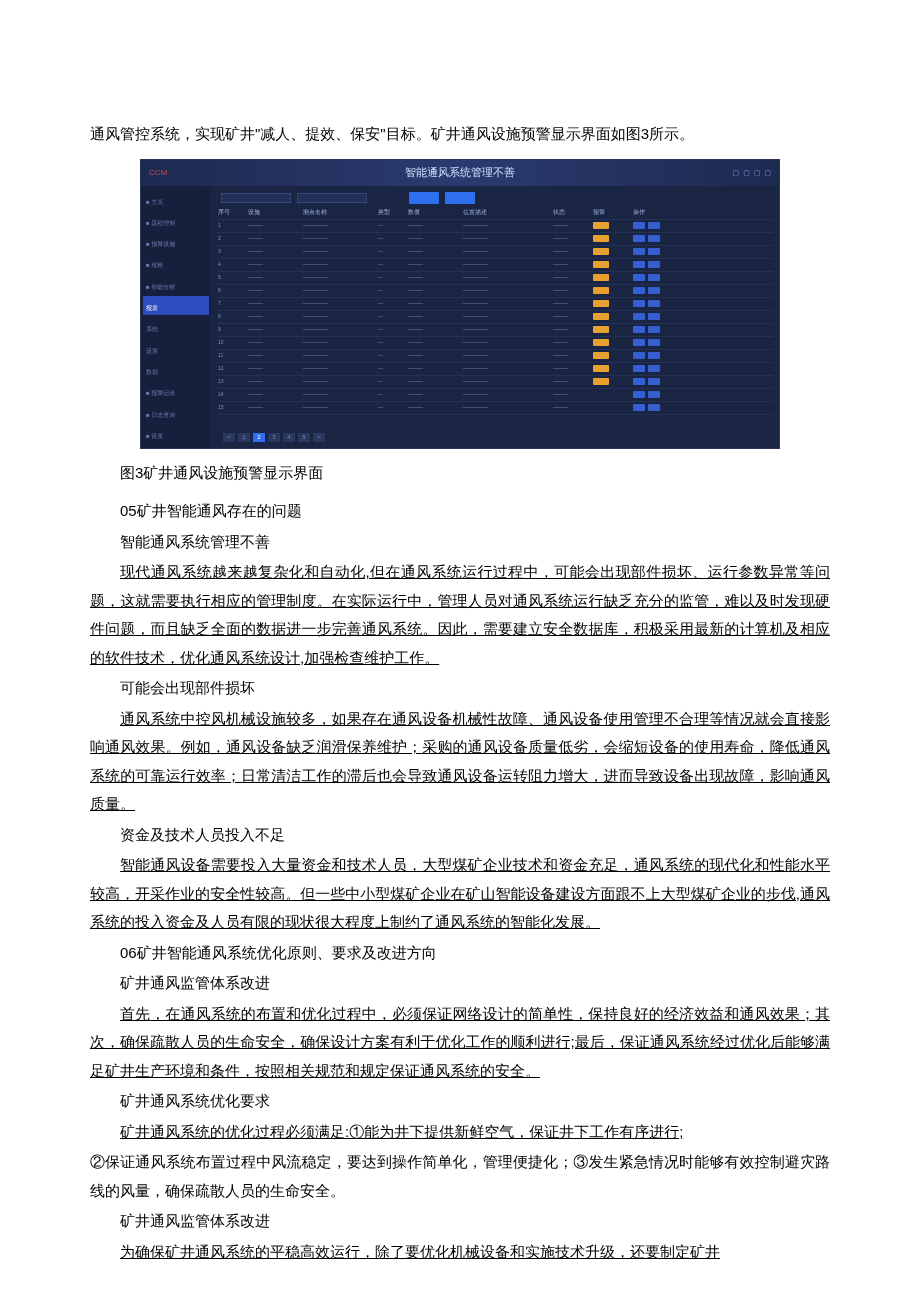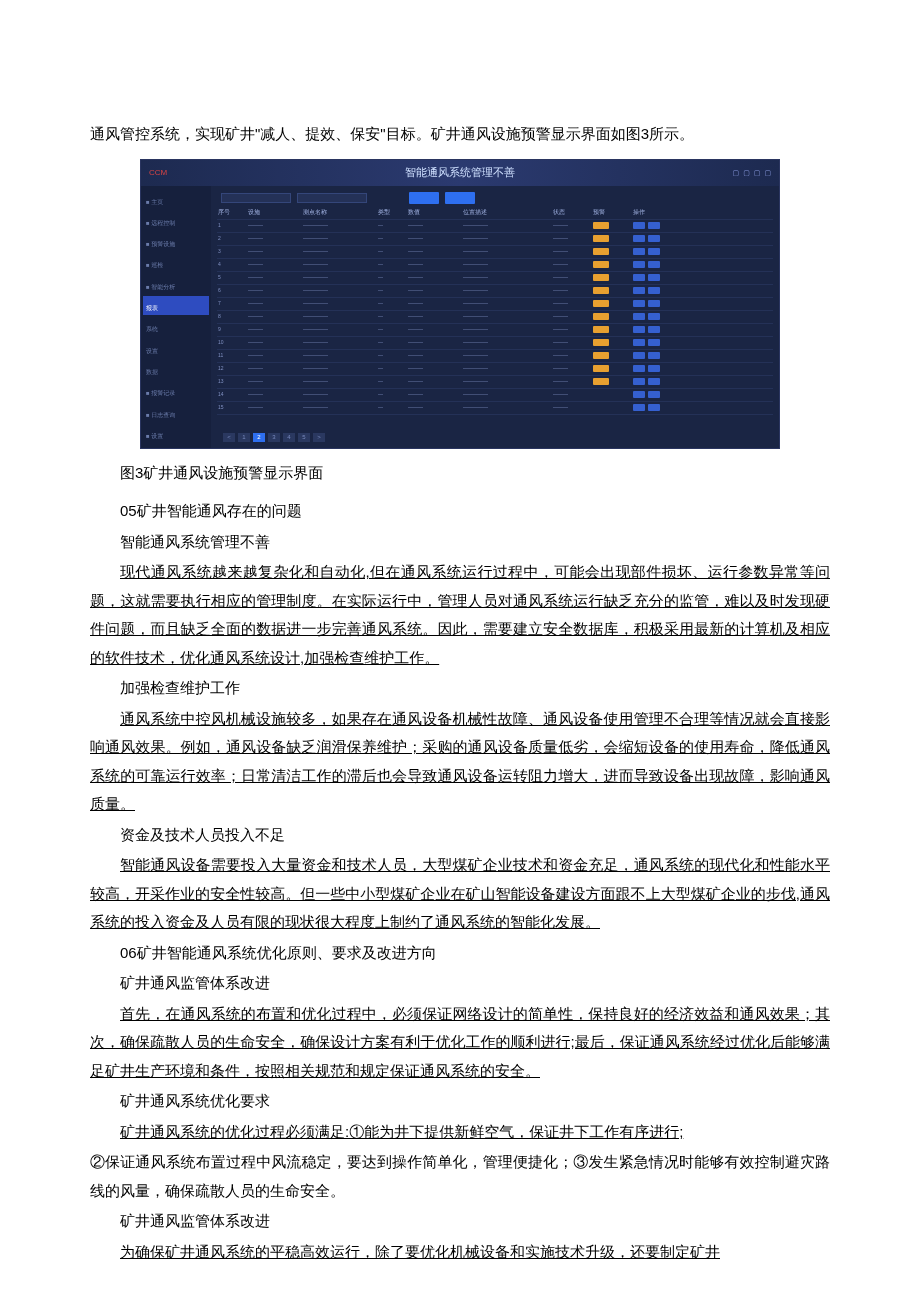--- a/index.html
+++ b/index.html
@@ -468,21 +468,21 @@
         <div class="ss-page">&gt;</div>
       </div>
     </div>
   </div>
 </div>
 
 <div class="caption">图3矿井通风设施预警显示界面</div>
 <div class="heading">05矿井智能通风存在的问题</div>
 <div class="heading">智能通风系统管理不善</div>
 <div class="para">现代通风系统越来越复杂化和自动化,但在通风系统运行过程中，可能会出现部件损坏、运行参数异常等问题，这就需要执行相应的管理制度。在实际运行中，管理人员对通风系统运行缺乏充分的监管，难以及时发现硬件问题，而且缺乏全面的数据进一步完善通风系统。因此，需要建立安全数据库，积极采用最新的计算机及相应的软件技术，优化通风系统设计,加强检查维护工作。</div>
-<div class="heading">加强检查维护工作</div>
+<div class="heading">可能会出现部件损坏</div>
 <div class="para">通风系统中控风机械设施较多，如果存在通风设备机械性故障、通风设备使用管理不合理等情况就会直接影响通风效果。例如，通风设备缺乏润滑保养维护；采购的通风设备质量低劣，会缩短设备的使用寿命，降低通风系统的可靠运行效率；日常清洁工作的滞后也会导致通风设备运转阻力增大，进而导致设备出现故障，影响通风质量。</div>
 <div class="heading">资金及技术人员投入不足</div>
 <div class="para">智能通风设备需要投入大量资金和技术人员，大型煤矿企业技术和资金充足，通风系统的现代化和性能水平较高，开采作业的安全性较高。但一些中小型煤矿企业在矿山智能设备建设方面跟不上大型煤矿企业的步伐,通风系统的投入资金及人员有限的现状很大程度上制约了通风系统的智能化发展。</div>
 <div class="heading">06矿井智能通风系统优化原则、要求及改进方向</div>
 <div class="heading">矿井通风监管体系改进</div>
 <div class="para">首先，在通风系统的布置和优化过程中，必须保证网络设计的简单性，保持良好的经济效益和通风效果；其次，确保疏散人员的生命安全，确保设计方案有利于优化工作的顺利进行;最后，保证通风系统经过优化后能够满足矿井生产环境和条件，按照相关规范和规定保证通风系统的安全。</div>
 <div class="heading">矿井通风系统优化要求</div>
 <div class="para">矿井通风系统的优化过程必须满足:①能为井下提供新鲜空气，保证井下工作有序进行;</div>
 <div class="para-noindent">②保证通风系统布置过程中风流稳定，要达到操作简单化，管理便捷化；③发生紧急情况时能够有效控制避灾路线的风量，确保疏散人员的生命安全。</div>
 <div class="heading">矿井通风监管体系改进</div>

